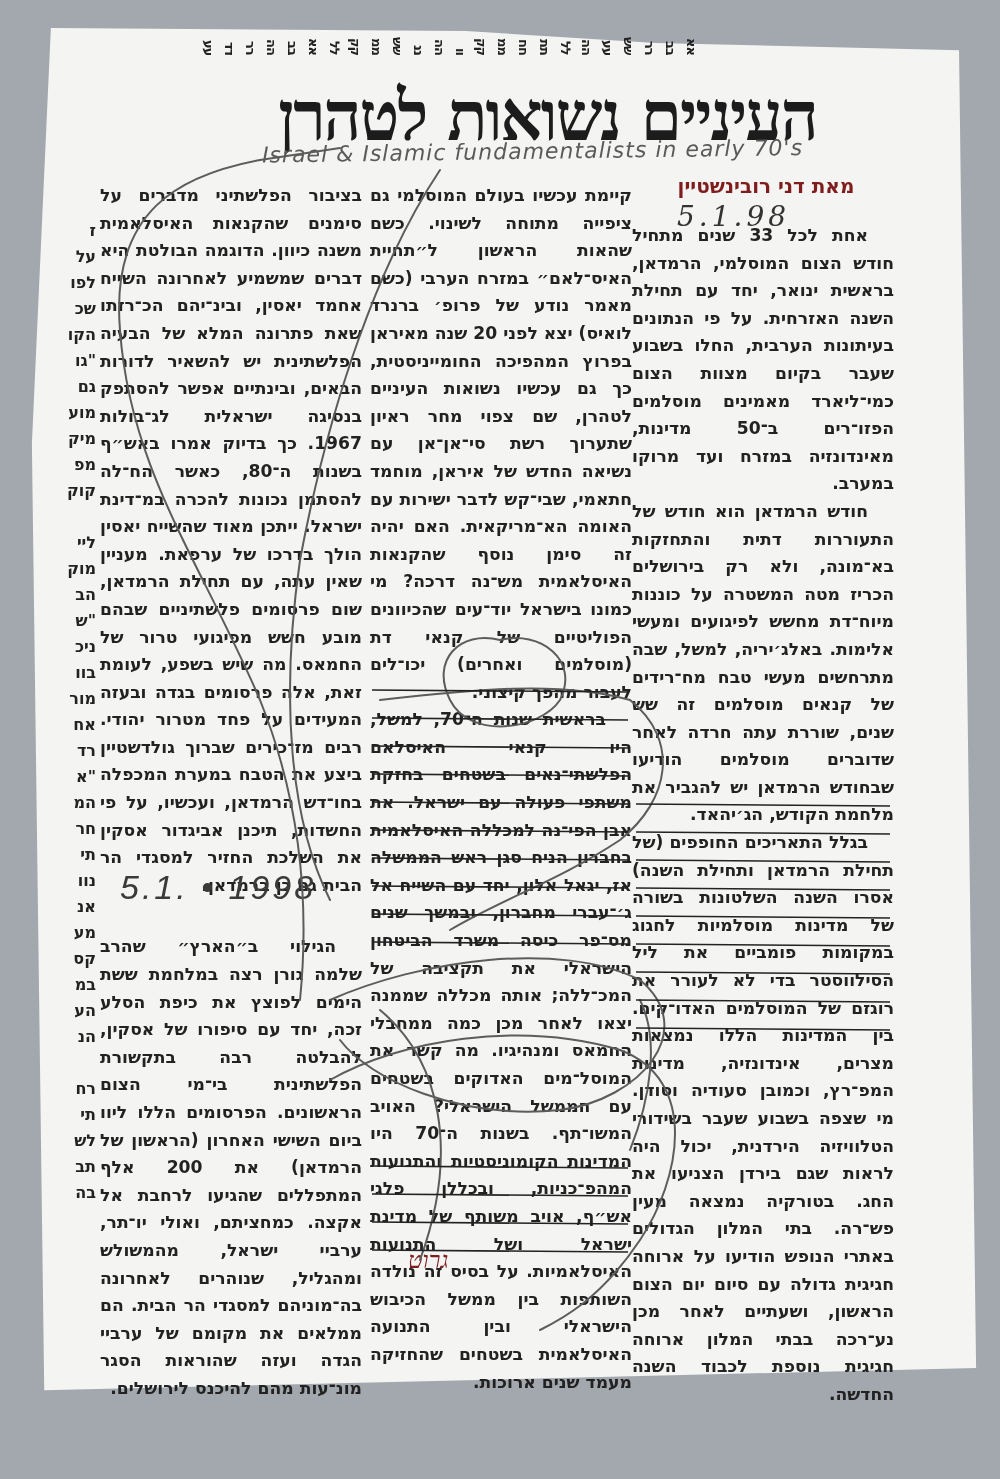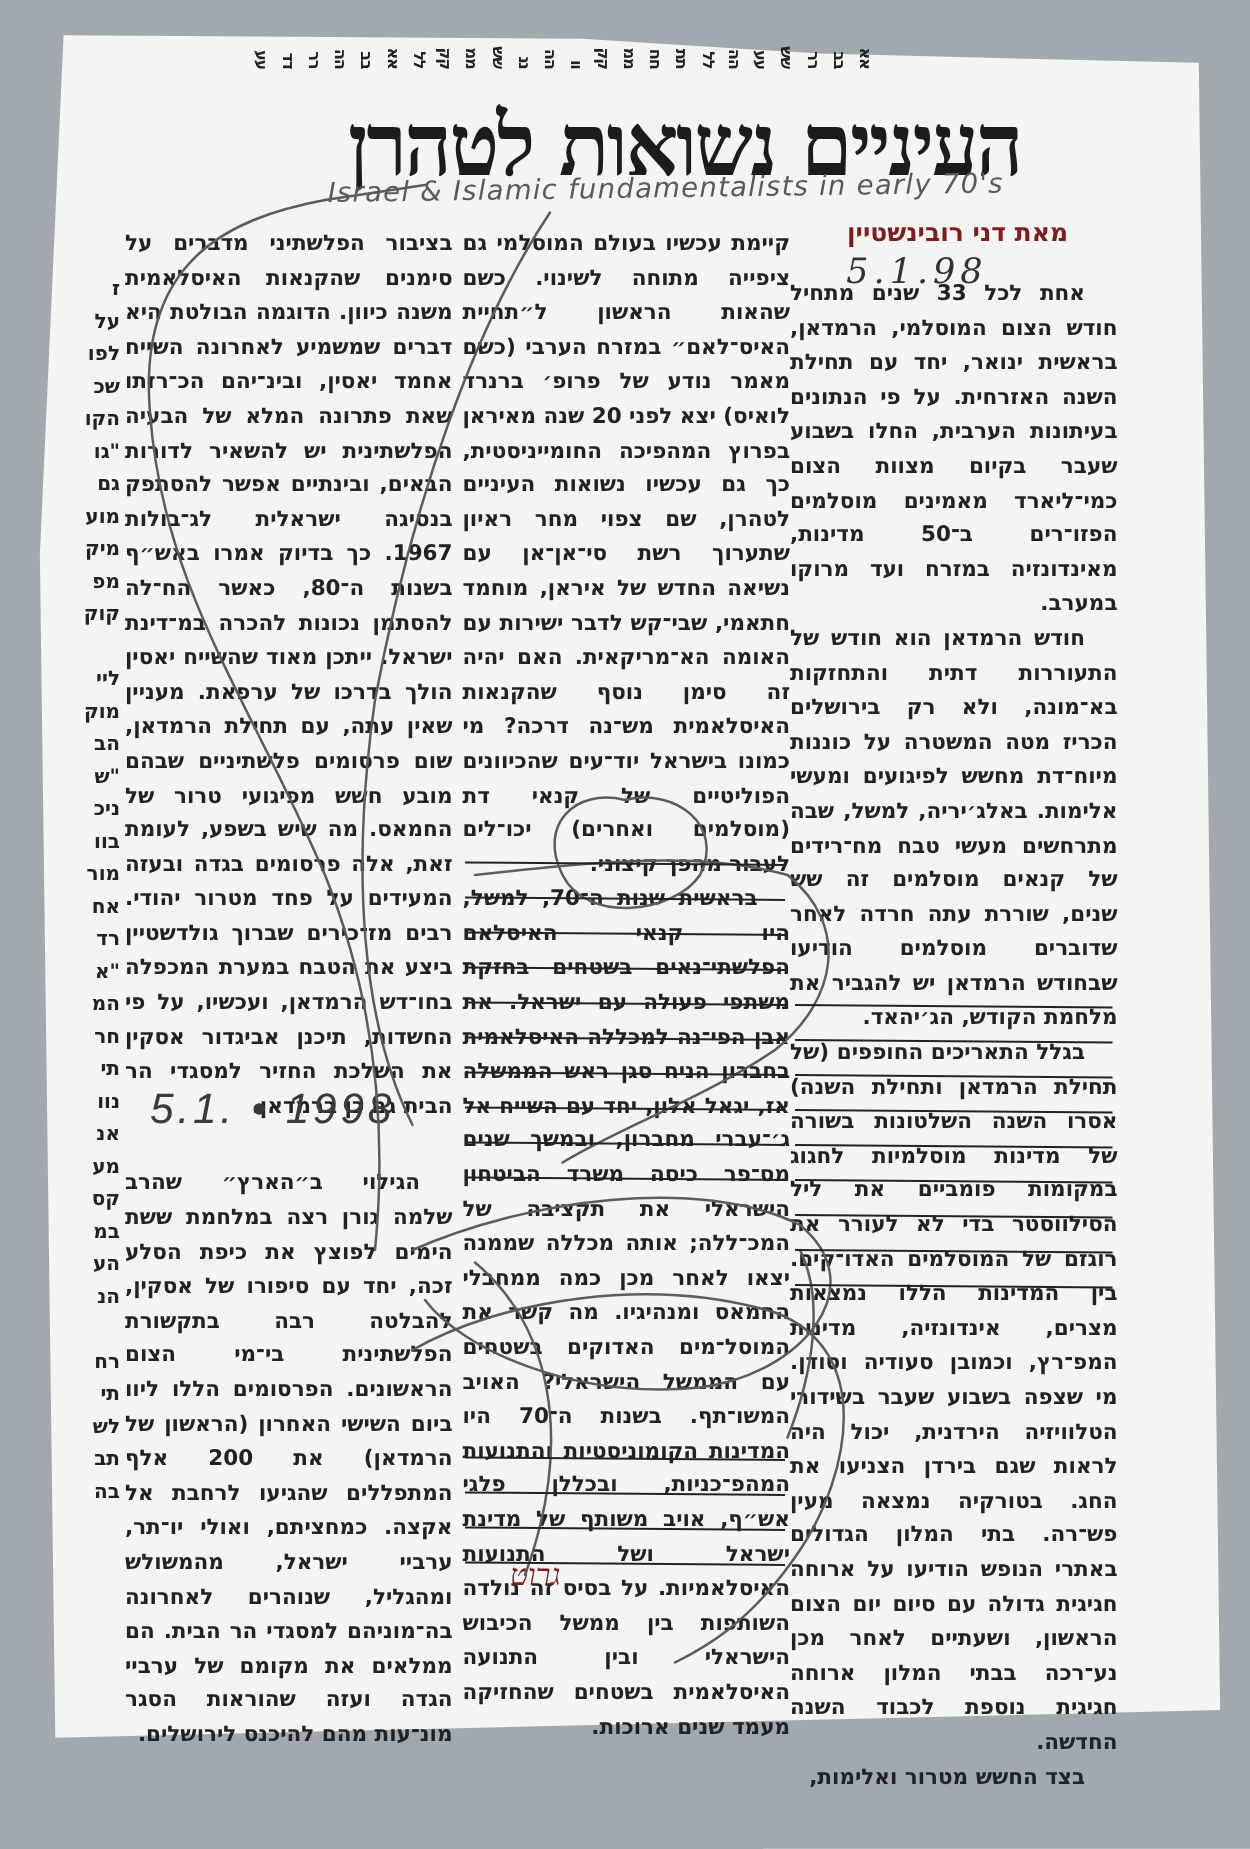--- a/index.html
+++ b/index.html
@@ -150,21 +150,20 @@
 
 <div class="handnote-top">Israel &amp; Islamic fundamentalists in early 70's</div>
 
 <div class="byline">מאת דני רובינשטיין</div>
 <div class="hand-date-1">5.1.98</div>
 
 <div class="col col-right">
   <p class="indent">אחת לכל 33 שנים מתחיל חודש הצום המוסלמי, הרמדאן, בראשית ינואר, יחד עם תחילת השנה האזרחית. על פי הנתונים בעיתונות הערבית, החלו בשבוע שעבר בקיום מצוות הצום כמי־ליארד מאמינים מוסלמים הפזו־רים ב־50 מדינות, מאינדונזיה במזרח ועד מרוקו במערב.</p>
   <p class="indent">חודש הרמדאן הוא חודש של התעוררות דתית והתחזקות בא־מונה, ולא רק בירושלים הכריז מטה המשטרה על כוננות מיוח־דת מחשש לפיגועים ומעשי אלימות. באלג׳יריה, למשל, שבה מתרחשים מעשי טבח מח־רידים של קנאים מוסלמים זה שש שנים, שוררת עתה חרדה לאחר שדוברים מוסלמים הודיעו שבחודש הרמדאן יש להגביר את מלחמת הקודש, הג׳יהאד.</p>
   <p class="indent">בגלל התאריכים החופפים (של תחילת הרמדאן ותחילת השנה) אסרו השנה השלטונות בשורה של מדינות מוסלמיות לחגוג במקומות פומביים את ליל הסילווסטר בדי לא לעורר את רוגזם של המוסלמים האדו־קים. בין המדינות הללו נמצאות מצרים, אינדונזיה, מדינות המפ־רץ, וכמובן סעודיה וסודן. מי שצפה בשבוע שעבר בשידורי הטלוויזיה הירדנית, יכול היה לראות שגם בירדן הצניעו את החג. בטורקיה נמצאה מעין פש־רה. בתי המלון הגדולים באתרי הנופש הודיעו על ארוחה חגיגית גדולה עם סיום יום הצום הראשון, ושעתיים לאחר מכן נע־רכה בבתי המלון ארוחה חגיגית נוספת לכבוד השנה החדשה.</p>
-  <p class="indent">בצד החשש מטרור ואלימות,</p>
 </div>
 
 <div class="col col-mid">
   <p>קיימת עכשיו בעולם המוסלמי גם ציפייה מתוחה לשינוי. כשם שהאות הראשון ל״תחיית האיס־לאם״ במזרח הערבי (כשם מאמר נודע של פרופ׳ ברנרד לואיס) יצא לפני 20 שנה מאיראן בפרוץ המהפיכה החומייניסטית, כך גם עכשיו נשואות העיניים לטהרן, שם צפוי מחר ראיון שתערוך רשת סי־אן־אן עם נשיאה החדש של איראן, מוחמד חתאמי, שבי־קש לדבר ישירות עם האומה הא־מריקאית. האם יהיה זה סימן נוסף שהקנאות האיסלאמית מש־נה דרכה? מי כמונו בישראל יוד־עים שהכיוונים הפוליטיים של קנאי דת (מוסלמים ואחרים) יכו־לים לעבור מהפך קיצוני.</p>
   <p class="indent">בראשית שנות ה־70, למשל, היו קנאי האיסלאם הפלשתי־נאים בשטחים בחזקת משתפי פעולה עם ישראל. את אבן הפי־נה למכללה האיסלאמית בחברון הניח סגן ראש הממשלה אז, יגאל אלון, יחד עם השייח אל ג׳־עברי מחברון, ובמשך שנים מס־פר כיסה משרד הביטחון הישראלי את תקציבה של המכ־ללה; אותה מכללה שממנה יצאו לאחר מכן כמה ממחבלי החמאס ומנהיגיו. מה קשר את המוסל־מים האדוקים בשטחים עם הממשל הישראלי? האויב המשו־תף. בשנות ה־70 היו המדינות הקומוניסטיות והתנועות המהפ־כניות, ובכללן פלגי אש״ף, אויב משותף של מדינת ישראל ושל התנועות האיסלאמיות. על בסיס זה נולדה השותפות בין ממשל הכיבוש הישראלי ובין התנועה האיסלאמית בשטחים שהחזיקה מעמד שנים ארוכות.</p>
 </div>
 
 <div class="col col-left">
   <p>בציבור הפלשתיני מדברים על סימנים שהקנאות האיסלאמית משנה כיוון. הדוגמה הבולטת היא דברים שמשמיע לאחרונה השייח אחמד יאסין, ובינ־יהם הכ־רזתו שאת פתרונה המלא של הבעיה הפלשתינית יש להשאיר לדורות הבאים, ובינתיים אפשר להסתפק בנסיגה ישראלית לג־בולות 1967. כך בדיוק אמרו באש״ף בשנות ה־80, כאשר הח־לה להסתמן נכונות להכרה במ־דינת ישראל. ייתכן מאוד שהשייח יאסין הולך בדרכו של ערפאת. מעניין שאין עתה, עם תחילת הרמדאן, שום פרסומים פלשתיניים שבהם מובע חשש מפיגועי טרור של החמאס. מה שיש בשפע, לעומת זאת, אלה פרסומים בגדה ובעזה המעידים על פחד מטרור יהודי. רבים מז־כירים שברוך גולדשטיין ביצע את הטבח במערת המכפלה בחו־דש הרמדאן, ועכשיו, על פי החשדות, תיכנן אביגדור אסקין את השלכת החזיר למסגדי הר הבית גם כן ברמדאן.</p>
   <p class="indent" style="margin-top:34px">הגילוי ב״הארץ״ שהרב שלמה גורן רצה במלחמת ששת הימים לפוצץ את כיפת הסלע זכה, יחד עם סיפורו של אסקין, להבלטה רבה בתקשורת הפלשתינית בי־מי הצום הראשונים. הפרסומים הללו ליוו ביום השישי האחרון (הראשון של הרמדאן) את 200 אלף המתפללים שהגיעו לרחבת אל אקצה. כמחציתם, ואולי יו־תר, ערביי ישראל, מהמשולש ומהגליל, שנוהרים לאחרונה בה־מוניהם למסגדי הר הבית. הם ממלאים את מקומם של ערביי הגדה ועזה שהוראות הסגר מונ־עות מהם להיכנס לירושלים.</p>

